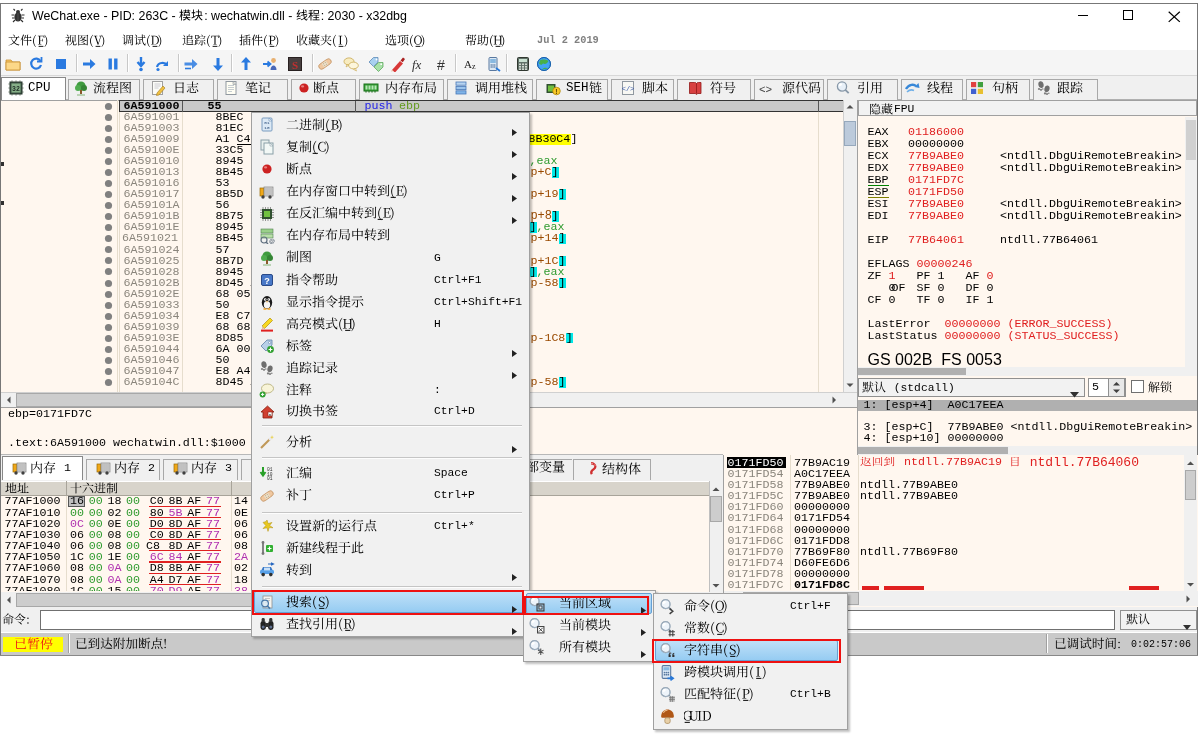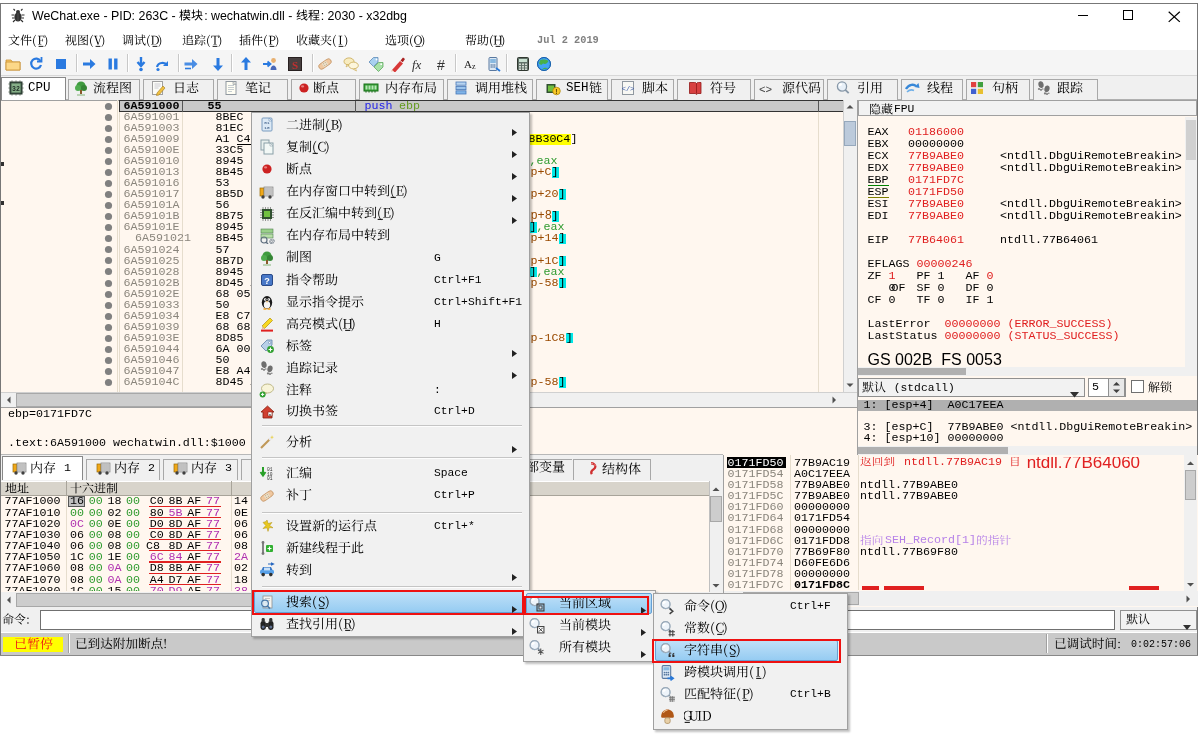--- a/index.html
+++ b/index.html
@@ -794,21 +794,21 @@
     </div>
 <div style="position:absolute;left:123.5px;top:177.245px;font-family:'Liberation Mono',monospace;font-size:11.66px;color:#8a857c;white-space:pre;line-height:12.66px;">6A591016</div>
 <div style="position:absolute;left:215.5px;top:177.245px;font-family:'Liberation Mono',monospace;font-size:11.66px;color:#000;white-space:pre;line-height:12.66px;">53</div>
 <div style="position:absolute;left:103px;top:189.125px;width:11px;height:11px">
       <svg width="11" height="11" viewBox="0 0 16 16" style="display:block">
         <circle cx="8" cy="8" r="5.2" fill="#808080"></circle>
       </svg>
     </div>
 <div style="position:absolute;left:123.5px;top:188.295px;font-family:'Liberation Mono',monospace;font-size:11.66px;color:#8a857c;white-space:pre;line-height:12.66px;">6A591017</div>
 <div style="position:absolute;left:215.5px;top:188.295px;font-family:'Liberation Mono',monospace;font-size:11.66px;color:#000;white-space:pre;line-height:12.66px;">8B5D 18</div>
-<div style="position:absolute;left:530.4px;top:188.295px;font-family:'Liberation Mono',monospace;font-size:11.66px;color:#9a4a00;white-space:pre;line-height:12.66px;">p+20</div>
+<div style="position:absolute;left:530.4px;top:188.295px;font-family:'Liberation Mono',monospace;font-size:11.66px;color:#9a4a00;white-space:pre;line-height:12.66px;">p+19</div>
 <div style="position:absolute;left:558.6px;top:189.3px;width:7.2px;height:10.55px;background:#00e8e8"></div>
 <div style="position:absolute;left:558.6px;top:188.295px;font-family:'Liberation Mono',monospace;font-size:11.66px;color:#000;white-space:pre;line-height:12.66px;">]</div>
 <div style="position:absolute;left:103px;top:200.175px;width:11px;height:11px">
       <svg width="11" height="11" viewBox="0 0 16 16" style="display:block">
         <circle cx="8" cy="8" r="5.2" fill="#808080"></circle>
       </svg>
     </div>
 <div style="position:absolute;left:123.5px;top:199.345px;font-family:'Liberation Mono',monospace;font-size:11.66px;color:#8a857c;white-space:pre;line-height:12.66px;">6A59101A</div>
 <div style="position:absolute;left:215.5px;top:199.345px;font-family:'Liberation Mono',monospace;font-size:11.66px;color:#000;white-space:pre;line-height:12.66px;">56</div>
 <div style="position:absolute;left:103px;top:211.225px;width:11px;height:11px">
@@ -829,21 +829,21 @@
 <div style="position:absolute;left:123.5px;top:221.445px;font-family:'Liberation Mono',monospace;font-size:11.66px;color:#8a857c;white-space:pre;line-height:12.66px;">6A59101E</div>
 <div style="position:absolute;left:215.5px;top:221.445px;font-family:'Liberation Mono',monospace;font-size:11.66px;color:#000;white-space:pre;line-height:12.66px;">8945 D8</div>
 <div style="position:absolute;left:529.5px;top:222.45px;width:7.2px;height:10.55px;background:#00e8e8"></div>
 <div style="position:absolute;left:529.5px;top:221.445px;font-family:'Liberation Mono',monospace;font-size:11.66px;color:#000;white-space:pre;line-height:12.66px;">]</div>
 <div style="position:absolute;left:536.6px;top:221.445px;font-family:'Liberation Mono',monospace;font-size:11.66px;color:#2f9b2f;white-space:pre;line-height:12.66px;">,eax</div>
 <div style="position:absolute;left:103px;top:233.325px;width:11px;height:11px">
       <svg width="11" height="11" viewBox="0 0 16 16" style="display:block">
         <circle cx="8" cy="8" r="5.2" fill="#808080"></circle>
       </svg>
     </div>
-<div style="position:absolute;left:135px;top:232.495px;font-family:'Liberation Mono',monospace;font-size:11.66px;color:#8a857c;white-space:pre;line-height:12.66px;">6A591021</div>
+<div style="position:absolute;left:122px;top:232.495px;font-family:'Liberation Mono',monospace;font-size:11.66px;color:#8a857c;white-space:pre;line-height:12.66px;">6A591021</div>
 <div style="position:absolute;left:215.5px;top:232.495px;font-family:'Liberation Mono',monospace;font-size:11.66px;color:#000;white-space:pre;line-height:12.66px;">8B45 14</div>
 <div style="position:absolute;left:530.4px;top:232.495px;font-family:'Liberation Mono',monospace;font-size:11.66px;color:#9a4a00;white-space:pre;line-height:12.66px;">p+14</div>
 <div style="position:absolute;left:558.6px;top:233.5px;width:7.2px;height:10.55px;background:#00e8e8"></div>
 <div style="position:absolute;left:558.6px;top:232.495px;font-family:'Liberation Mono',monospace;font-size:11.66px;color:#000;white-space:pre;line-height:12.66px;">]</div>
 <div style="position:absolute;left:103px;top:244.375px;width:11px;height:11px">
       <svg width="11" height="11" viewBox="0 0 16 16" style="display:block">
         <circle cx="8" cy="8" r="5.2" fill="#808080"></circle>
       </svg>
     </div>
 <div style="position:absolute;left:123.5px;top:243.545px;font-family:'Liberation Mono',monospace;font-size:11.66px;color:#8a857c;white-space:pre;line-height:12.66px;">6A591024</div>
@@ -1318,49 +1318,37 @@
 <div style="position:absolute;left:860px;top:457px;width:330px;height:11.4px;display:flex;align-items:flex-end;white-space:pre;line-height:11.4px;overflow:hidden"><svg width="37" height="13" style="display:block" viewBox="0 0 37 13">
         <g transform="matrix(0.0117,0,0,-0.0117,0,10.296)" fill="#e02020">
           <use href="#q75" x="0"></use>
           <use href="#q76" x="1000"></use>
           <use href="#q77" x="2000"></use>
         </g>
       </svg><span style="font-family:'Liberation Mono',monospace;font-size:11.66px;color:#e02020"> ntdll.77B9AC19 </span><svg width="13" height="13" style="display:block" viewBox="0 0 13 13">
         <g transform="matrix(0.0117,0,0,-0.0117,0,10.296)" fill="#e02020">
           <use href="#q78" x="0"></use>
         </g>
-      </svg><span style="font-family:Liberation Sans, sans-serif;font-size:17px;color:#e02020"> ntdll.77B64060</span></div>
+      </svg><span style="font-family:Liberation Mono, monospace;font-size:13px;color:#e02020"> ntdll.77B64060</span></div>
 <div style="position:absolute;left:727.5px;top:467.74px;font-family:'Liberation Mono',monospace;font-size:11.66px;color:#8a857c;white-space:pre;line-height:12.66px;">0171FD54</div>
 <div style="position:absolute;left:794px;top:467.74px;font-family:'Liberation Mono',monospace;font-size:11.66px;color:#000;white-space:pre;line-height:12.66px;">A0C17EEA</div>
 <div style="position:absolute;left:727.5px;top:478.91px;font-family:'Liberation Mono',monospace;font-size:11.66px;color:#8a857c;white-space:pre;line-height:12.66px;">0171FD58</div>
 <div style="position:absolute;left:794px;top:478.91px;font-family:'Liberation Mono',monospace;font-size:11.66px;color:#000;white-space:pre;line-height:12.66px;">77B9ABE0</div>
 <div style="position:absolute;left:860px;top:478.91px;font-family:'Liberation Mono',monospace;font-size:11.66px;color:#000;white-space:pre;line-height:12.66px;">ntdll.77B9ABE0</div>
 <div style="position:absolute;left:727.5px;top:490.08px;font-family:'Liberation Mono',monospace;font-size:11.66px;color:#8a857c;white-space:pre;line-height:12.66px;">0171FD5C</div>
 <div style="position:absolute;left:794px;top:490.08px;font-family:'Liberation Mono',monospace;font-size:11.66px;color:#000;white-space:pre;line-height:12.66px;">77B9ABE0</div>
 <div style="position:absolute;left:860px;top:490.08px;font-family:'Liberation Mono',monospace;font-size:11.66px;color:#000;white-space:pre;line-height:12.66px;">ntdll.77B9ABE0</div>
 <div style="position:absolute;left:727.5px;top:501.25px;font-family:'Liberation Mono',monospace;font-size:11.66px;color:#8a857c;white-space:pre;line-height:12.66px;">0171FD60</div>
 <div style="position:absolute;left:794px;top:501.25px;font-family:'Liberation Mono',monospace;font-size:11.66px;color:#000;white-space:pre;line-height:12.66px;">00000000</div>
 <div style="position:absolute;left:727.5px;top:512.42px;font-family:'Liberation Mono',monospace;font-size:11.66px;color:#8a857c;white-space:pre;line-height:12.66px;">0171FD64</div>
 <div style="position:absolute;left:794px;top:512.42px;font-family:'Liberation Mono',monospace;font-size:11.66px;color:#000;white-space:pre;line-height:12.66px;">0171FD54</div>
 <div style="position:absolute;left:727.5px;top:523.59px;font-family:'Liberation Mono',monospace;font-size:11.66px;color:#8a857c;white-space:pre;line-height:12.66px;">0171FD68</div>
 <div style="position:absolute;left:794px;top:523.59px;font-family:'Liberation Mono',monospace;font-size:11.66px;color:#000;white-space:pre;line-height:12.66px;">00000000</div>
 <div style="position:absolute;left:727.5px;top:534.76px;font-family:'Liberation Mono',monospace;font-size:11.66px;color:#8a857c;white-space:pre;line-height:12.66px;">0171FD6C</div>
 <div style="position:absolute;left:794px;top:534.76px;font-family:'Liberation Mono',monospace;font-size:11.66px;color:#000;white-space:pre;line-height:12.66px;">0171FDD8</div>
-<div style="position:absolute;left:860px;top:535.19px;width:330px;height:11.4px;display:flex;align-items:center;white-space:pre;line-height:11.4px;overflow:hidden"><svg width="25" height="13" style="display:block" viewBox="0 0 25 13">
-        <g transform="matrix(0.0117,0,0,-0.0117,0,10.296)" fill="#b681e8">
-          <use href="#q79" x="0"></use>
-          <use href="#q80" x="1000"></use>
-        </g>
-      </svg><span style="font-family:'Liberation Mono',monospace;font-size:11.66px;color:#b681e8">SEH_Record[1]</span><svg width="37" height="13" style="display:block" viewBox="0 0 37 13">
-        <g transform="matrix(0.0117,0,0,-0.0117,0,10.296)" fill="#b681e8">
-          <use href="#q81" x="0"></use>
-          <use href="#q79" x="1000"></use>
-          <use href="#q82" x="2000"></use>
-        </g>
-      </svg></div>
 <div style="position:absolute;left:727.5px;top:545.93px;font-family:'Liberation Mono',monospace;font-size:11.66px;color:#8a857c;white-space:pre;line-height:12.66px;">0171FD70</div>
 <div style="position:absolute;left:794px;top:545.93px;font-family:'Liberation Mono',monospace;font-size:11.66px;color:#000;white-space:pre;line-height:12.66px;">77B69F80</div>
 <div style="position:absolute;left:860px;top:545.93px;font-family:'Liberation Mono',monospace;font-size:11.66px;color:#000;white-space:pre;line-height:12.66px;text-align:right;">ntdll.77B69F80</div>
 <div style="position:absolute;left:727.5px;top:557.1px;font-family:'Liberation Mono',monospace;font-size:11.66px;color:#8a857c;white-space:pre;line-height:12.66px;">0171FD74</div>
 <div style="position:absolute;left:794px;top:557.1px;font-family:'Liberation Mono',monospace;font-size:11.66px;color:#000;white-space:pre;line-height:12.66px;">D60FE6D6</div>
 <div style="position:absolute;left:727.5px;top:568.27px;font-family:'Liberation Mono',monospace;font-size:11.66px;color:#8a857c;white-space:pre;line-height:12.66px;">0171FD78</div>
 <div style="position:absolute;left:794px;top:568.27px;font-family:'Liberation Mono',monospace;font-size:11.66px;color:#000;white-space:pre;line-height:12.66px;">00000000</div>
 <div style="position:absolute;left:727.5px;top:579.44px;font-family:'Liberation Mono',monospace;font-size:11.66px;color:#8a857c;white-space:pre;line-height:12.66px;">0171FD7C</div>
 <div style="position:absolute;left:794px;top:579.44px;font-family:'Liberation Mono',monospace;font-weight:bold;font-size:11.66px;color:#000;white-space:pre;line-height:12.66px;">0171FD8C</div>
 <div style="position:absolute;left:862px;top:586px;width:17px;height:3.5px;background:#e02020"></div>

